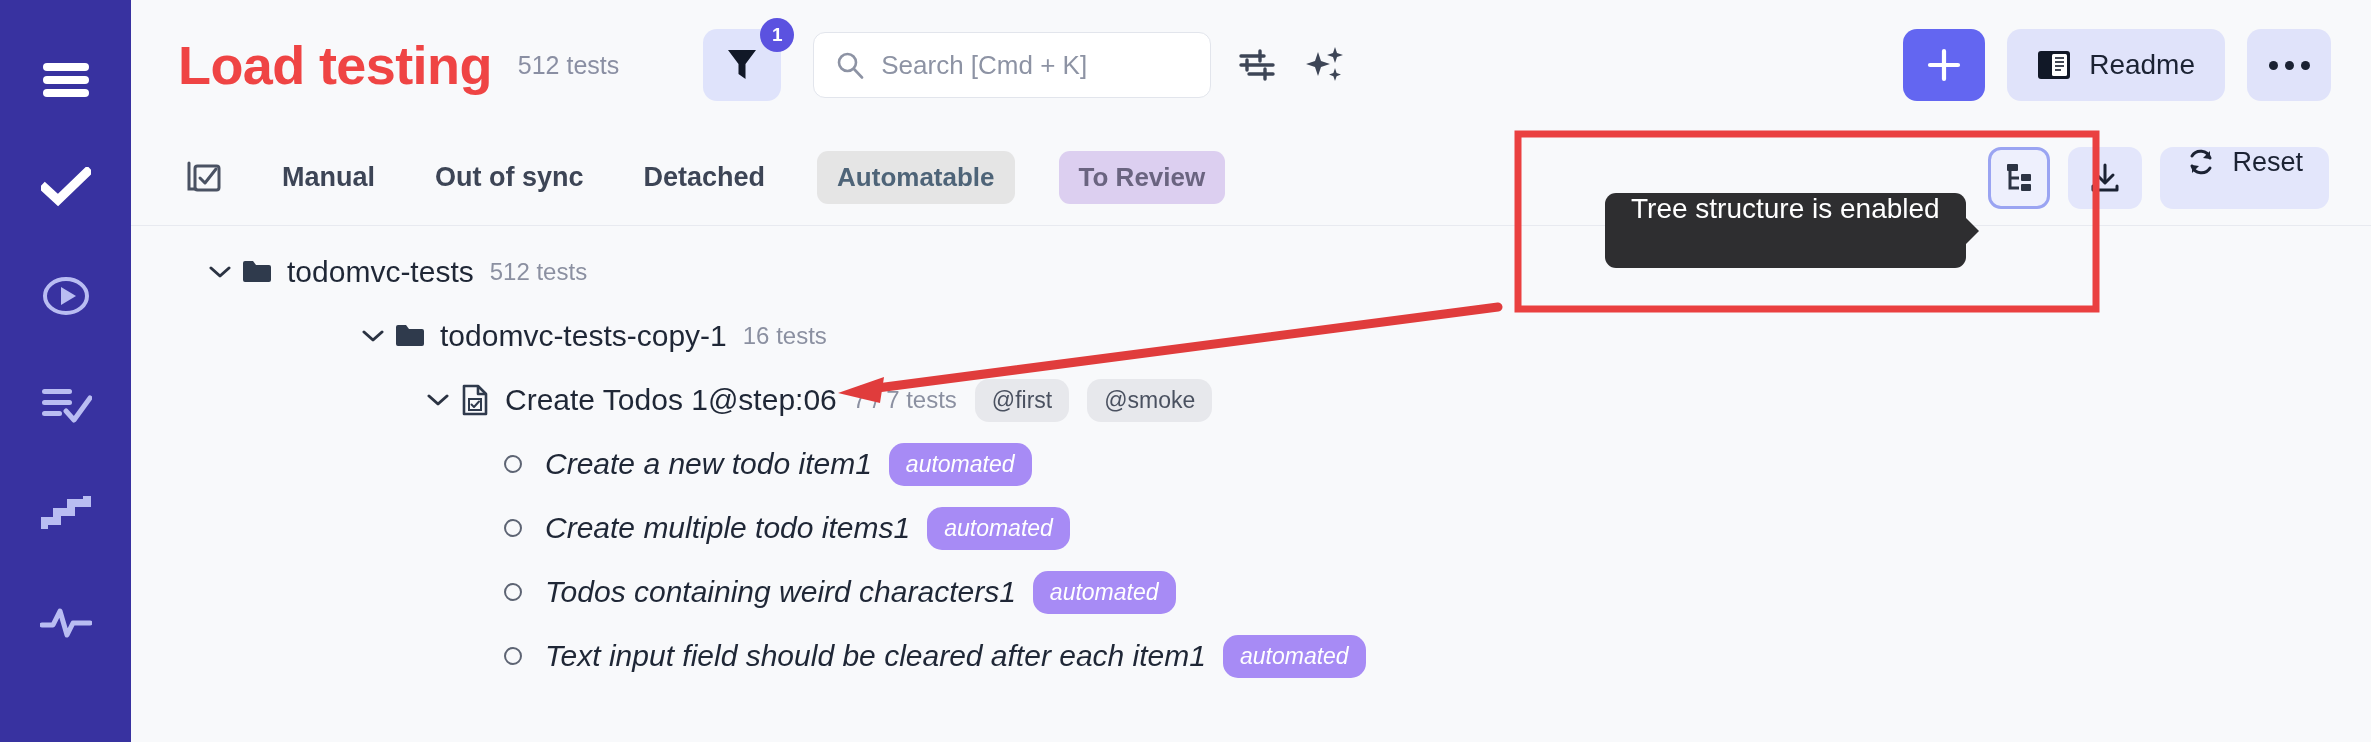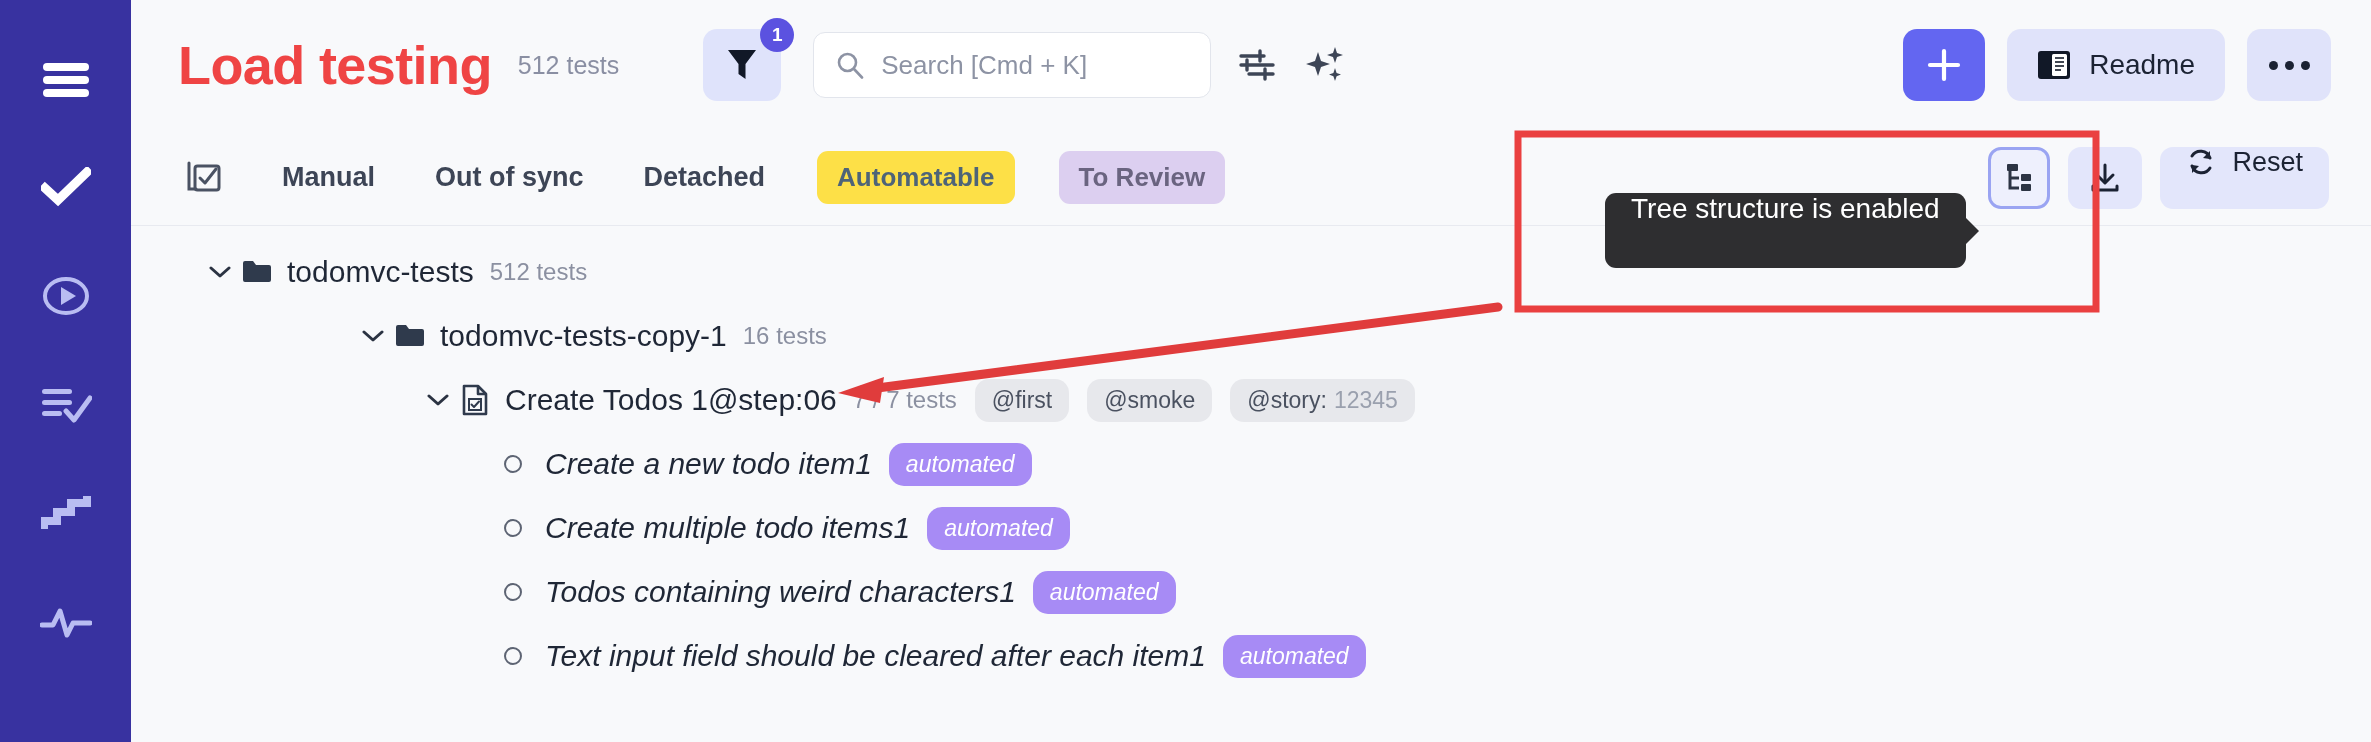--- a/index.html
+++ b/index.html
@@ -123,21 +123,21 @@
     background: #e7e7ea; border: 3px solid #a9c1f0;
     border-radius: 14px; padding: 14px 24px;
     color: #111827; margin-left: 38px;
   }
   .tab.active .tab-num { font-size: 23px; font-weight: 700; margin-left: 9px; color: #111827; }
   .pill-tab {
     font-size: 26px; font-weight: 700;
     border-radius: 11px; padding: 11px 20px;
     margin-left: 44px; cursor: pointer; white-space: nowrap;
   }
-  .pill-automatable { background: #fde047; color: #4e6478; }
+  .pill-automatable { background: #e5e5e5; color: #4e6478; }
   .pill-toreview { background: #dccff0; color: #6a6480; }
 
   .tabs-right { margin-left: auto; display: flex; align-items: center; gap: 18px; }
   .tree-toggle {
     width: 62px; height: 62px; border-radius: 13px;
     background: #eef0fd; border: 3px solid #9aa4f2;
     display: flex; align-items: center; justify-content: center; cursor: pointer;
   }
   .dl-btn {
     width: 74px; height: 62px; border-radius: 13px;
@@ -427,21 +427,20 @@
             <path d="M2 2 H16 L24 10 V30 H2 Z" stroke="#2f3a4c" stroke-width="2.6" fill="none" stroke-linejoin="round"></path>
             <path d="M16 2 V10 H24" stroke="#2f3a4c" stroke-width="2.6" fill="none" stroke-linejoin="round"></path>
             <rect x="7" y="15" width="12" height="11" stroke="#2f3a4c" stroke-width="2" fill="none"></rect>
             <path d="M9.5 20.5 L12 23 L17 17.5" stroke="#2f3a4c" stroke-width="2" fill="none" stroke-linecap="round" stroke-linejoin="round"></path>
           </svg>
         </span>
         <span class="node-label">Create Todos 1@step:06</span>
         <span class="node-count">7 / 7 tests</span>
         <span class="tag">@first</span>
         <span class="tag">@smoke</span>
-        <span class="tag"><span>@story:</span><span class="tag-val">12345</span></span>
       </div>
 
       <div class="tree-row ind-3">
         <span class="leaf-bullet">
             <span class="circ"></span>
           </span>
         <span class="node-label">Create a new todo item1</span>
         <span class="badge-auto">automated</span>
       </div>
 

